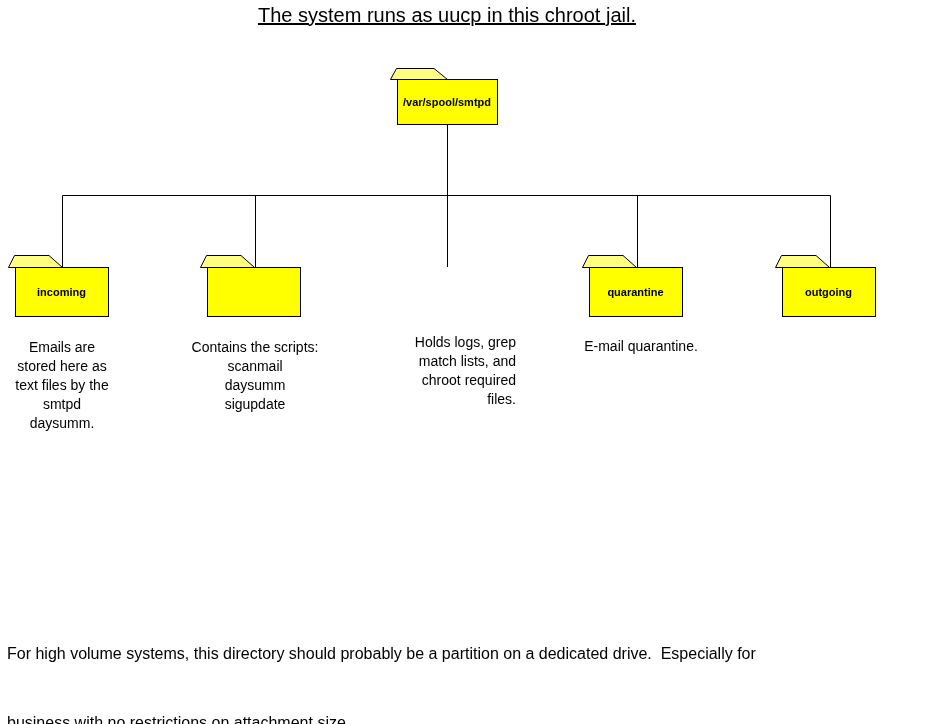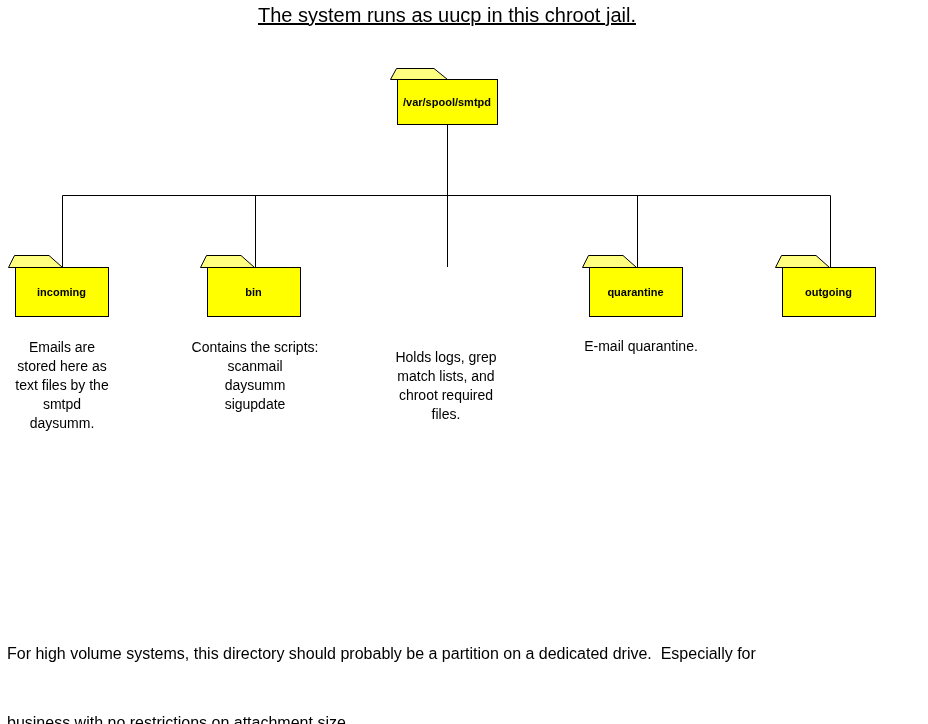--- a/index.html
+++ b/index.html
@@ -91,21 +91,20 @@
       <rect class="body" x="7.5" y="12.5" width="100" height="45"></rect>
     </svg>
     <span class="folder-label">/var/spool/smtpd</span>
   </div>
 
   <div class="folder folder-child" style="left:200px; top:254px;">
     <svg width="101" height="63">
       <polygon class="tab" points="0.5,13.5 6.5,1.5 41,1.5 54.5,13.5"></polygon>
       <rect class="body" x="7.5" y="13.5" width="93" height="49"></rect>
     </svg>
-    <span class="folder-label">bin</span>
   </div>
 
 
   <div class="folder folder-child" style="left:582px; top:254px;">
     <svg width="101" height="63">
       <polygon class="tab" points="0.5,13.5 6.5,1.5 41,1.5 54.5,13.5"></polygon>
       <rect class="body" x="7.5" y="13.5" width="93" height="49"></rect>
     </svg>
     <span class="folder-label">quarantine</span>
   </div>
@@ -126,21 +125,21 @@
     <div><b>daysumm</b><span>.</span></div>
   </div>
 
   <div class="desc" style="left:185px; top:338px; width:140px;">
     <div>Contains the scripts:</div>
     <div><b>scanmail</b></div>
     <div>daysumm</div>
     <div>sigupdate</div>
   </div>
 
-  <div class="desc" style="left:376px; top:348px; width:140px;">
+  <div class="desc" style="left:376px; top:333px; width:140px;text-align:right;">
     <div>Holds logs, grep</div>
     <div>match lists, and</div>
     <div>chroot required</div>
     <div>files.</div>
   </div>
 
   <div class="desc" style="left:566px; top:337px; width:150px;">
     <div>E-mail quarantine.</div>
   </div>
 

